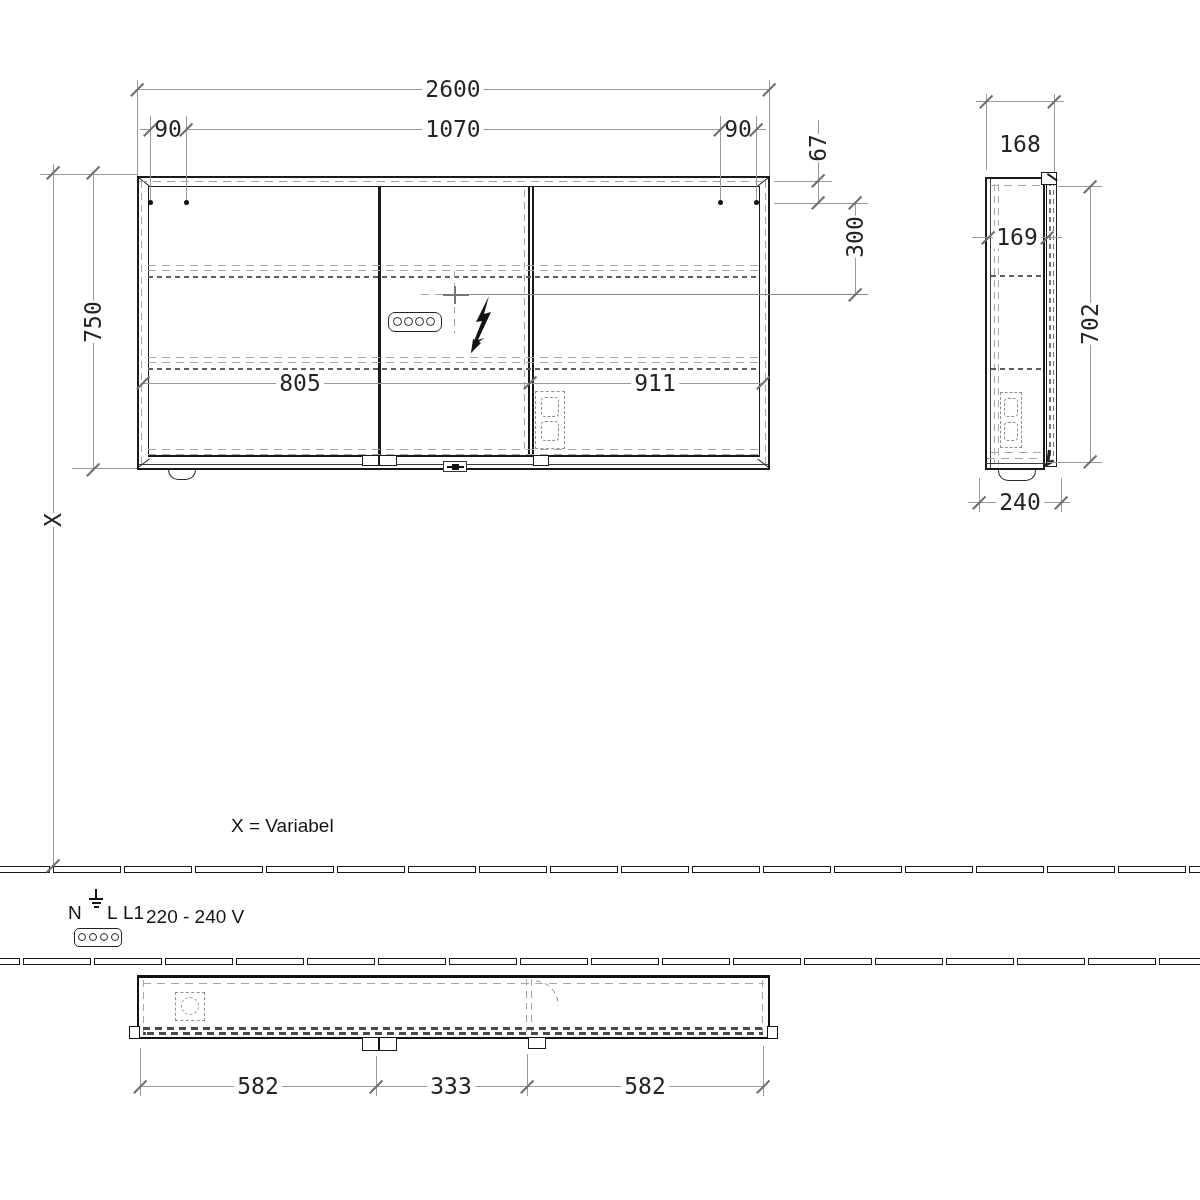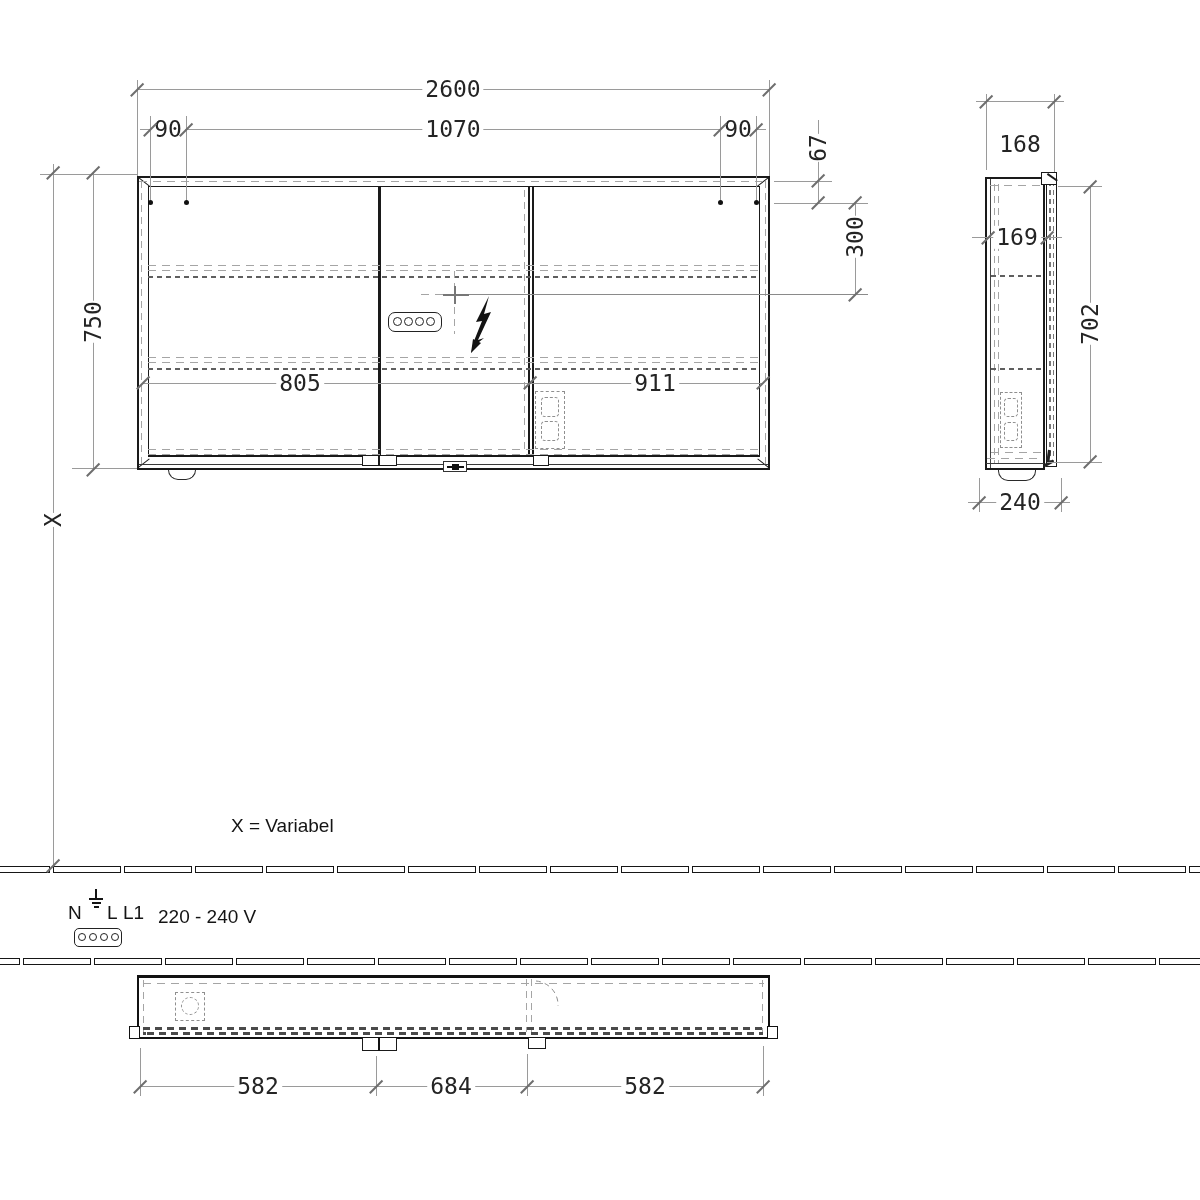--- a/index.html
+++ b/index.html
@@ -280,21 +280,21 @@
       <div class="abs" style="left:6px;top:17px;width:5px;height:2px;background:#141414;"></div>
     </div>
     <div class="lbl" style="left:107px;top:902px;">L</div>
     <div class="lbl" style="left:123px;top:902px;">L1</div>
     <div class="abs" style="left:74px;top:928px;width:48px;height:19px;border:1.5px solid #222;border-radius:5px;background:#fff;box-sizing:border-box;">
       <div class="sc" style="left:3px;top:4px;width:8px;height:8px;"></div>
       <div class="sc" style="left:14px;top:4px;width:8px;height:8px;"></div>
       <div class="sc" style="left:25px;top:4px;width:8px;height:8px;"></div>
       <div class="sc" style="left:36px;top:4px;width:8px;height:8px;"></div>
     </div>
-    <div class="lbl" style="left:158px;top:906px;">220 - 240 V</div>
+    <div class="lbl" style="left:146px;top:906px;">220 - 240 V</div>
   </div>
 
   <div>
     <div class="abs" style="left:137px;top:975px;width:633px;height:64px;border:2px solid #111;border-top-width:3px;box-sizing:border-box;background:#fff;"></div>
     <div class="dgh" style="left:143px;top:983px;width:621px;"></div>
     <div class="dgv" style="left:143px;top:980px;height:54px;"></div>
     <div class="dgv" style="left:762px;top:980px;height:54px;"></div>
 
     <div class="dbox" style="left:175px;top:992px;width:30px;height:29px;"></div>
     <div class="abs" style="left:181px;top:997px;width:18px;height:18px;border:1px dashed #8f8f8f;border-radius:50%;box-sizing:border-box;"></div>
@@ -320,17 +320,17 @@
     <div class="vl" style="left:140px;top:1048px;height:48px;"></div>
     <div class="vl" style="left:376px;top:1056px;height:40px;"></div>
     <div class="vl" style="left:527px;top:1054px;height:42px;"></div>
     <div class="vl" style="left:763px;top:1046px;height:50px;"></div>
     <div class="hl" style="left:140px;top:1086px;width:623px;"></div>
     <div class="tick" style="left:131px;top:1086px;"></div>
     <div class="tick" style="left:367px;top:1086px;"></div>
     <div class="tick" style="left:518px;top:1086px;"></div>
     <div class="tick" style="left:754px;top:1086px;"></div>
     <div class="dim" style="left:258px;top:1087px;">582</div>
-    <div class="dim" style="left:451px;top:1087px;">684</div>
+    <div class="dim" style="left:451px;top:1087px;">333</div>
     <div class="dim" style="left:645px;top:1087px;">582</div>
   </div>
 
 </div>
 
 </body></html>

